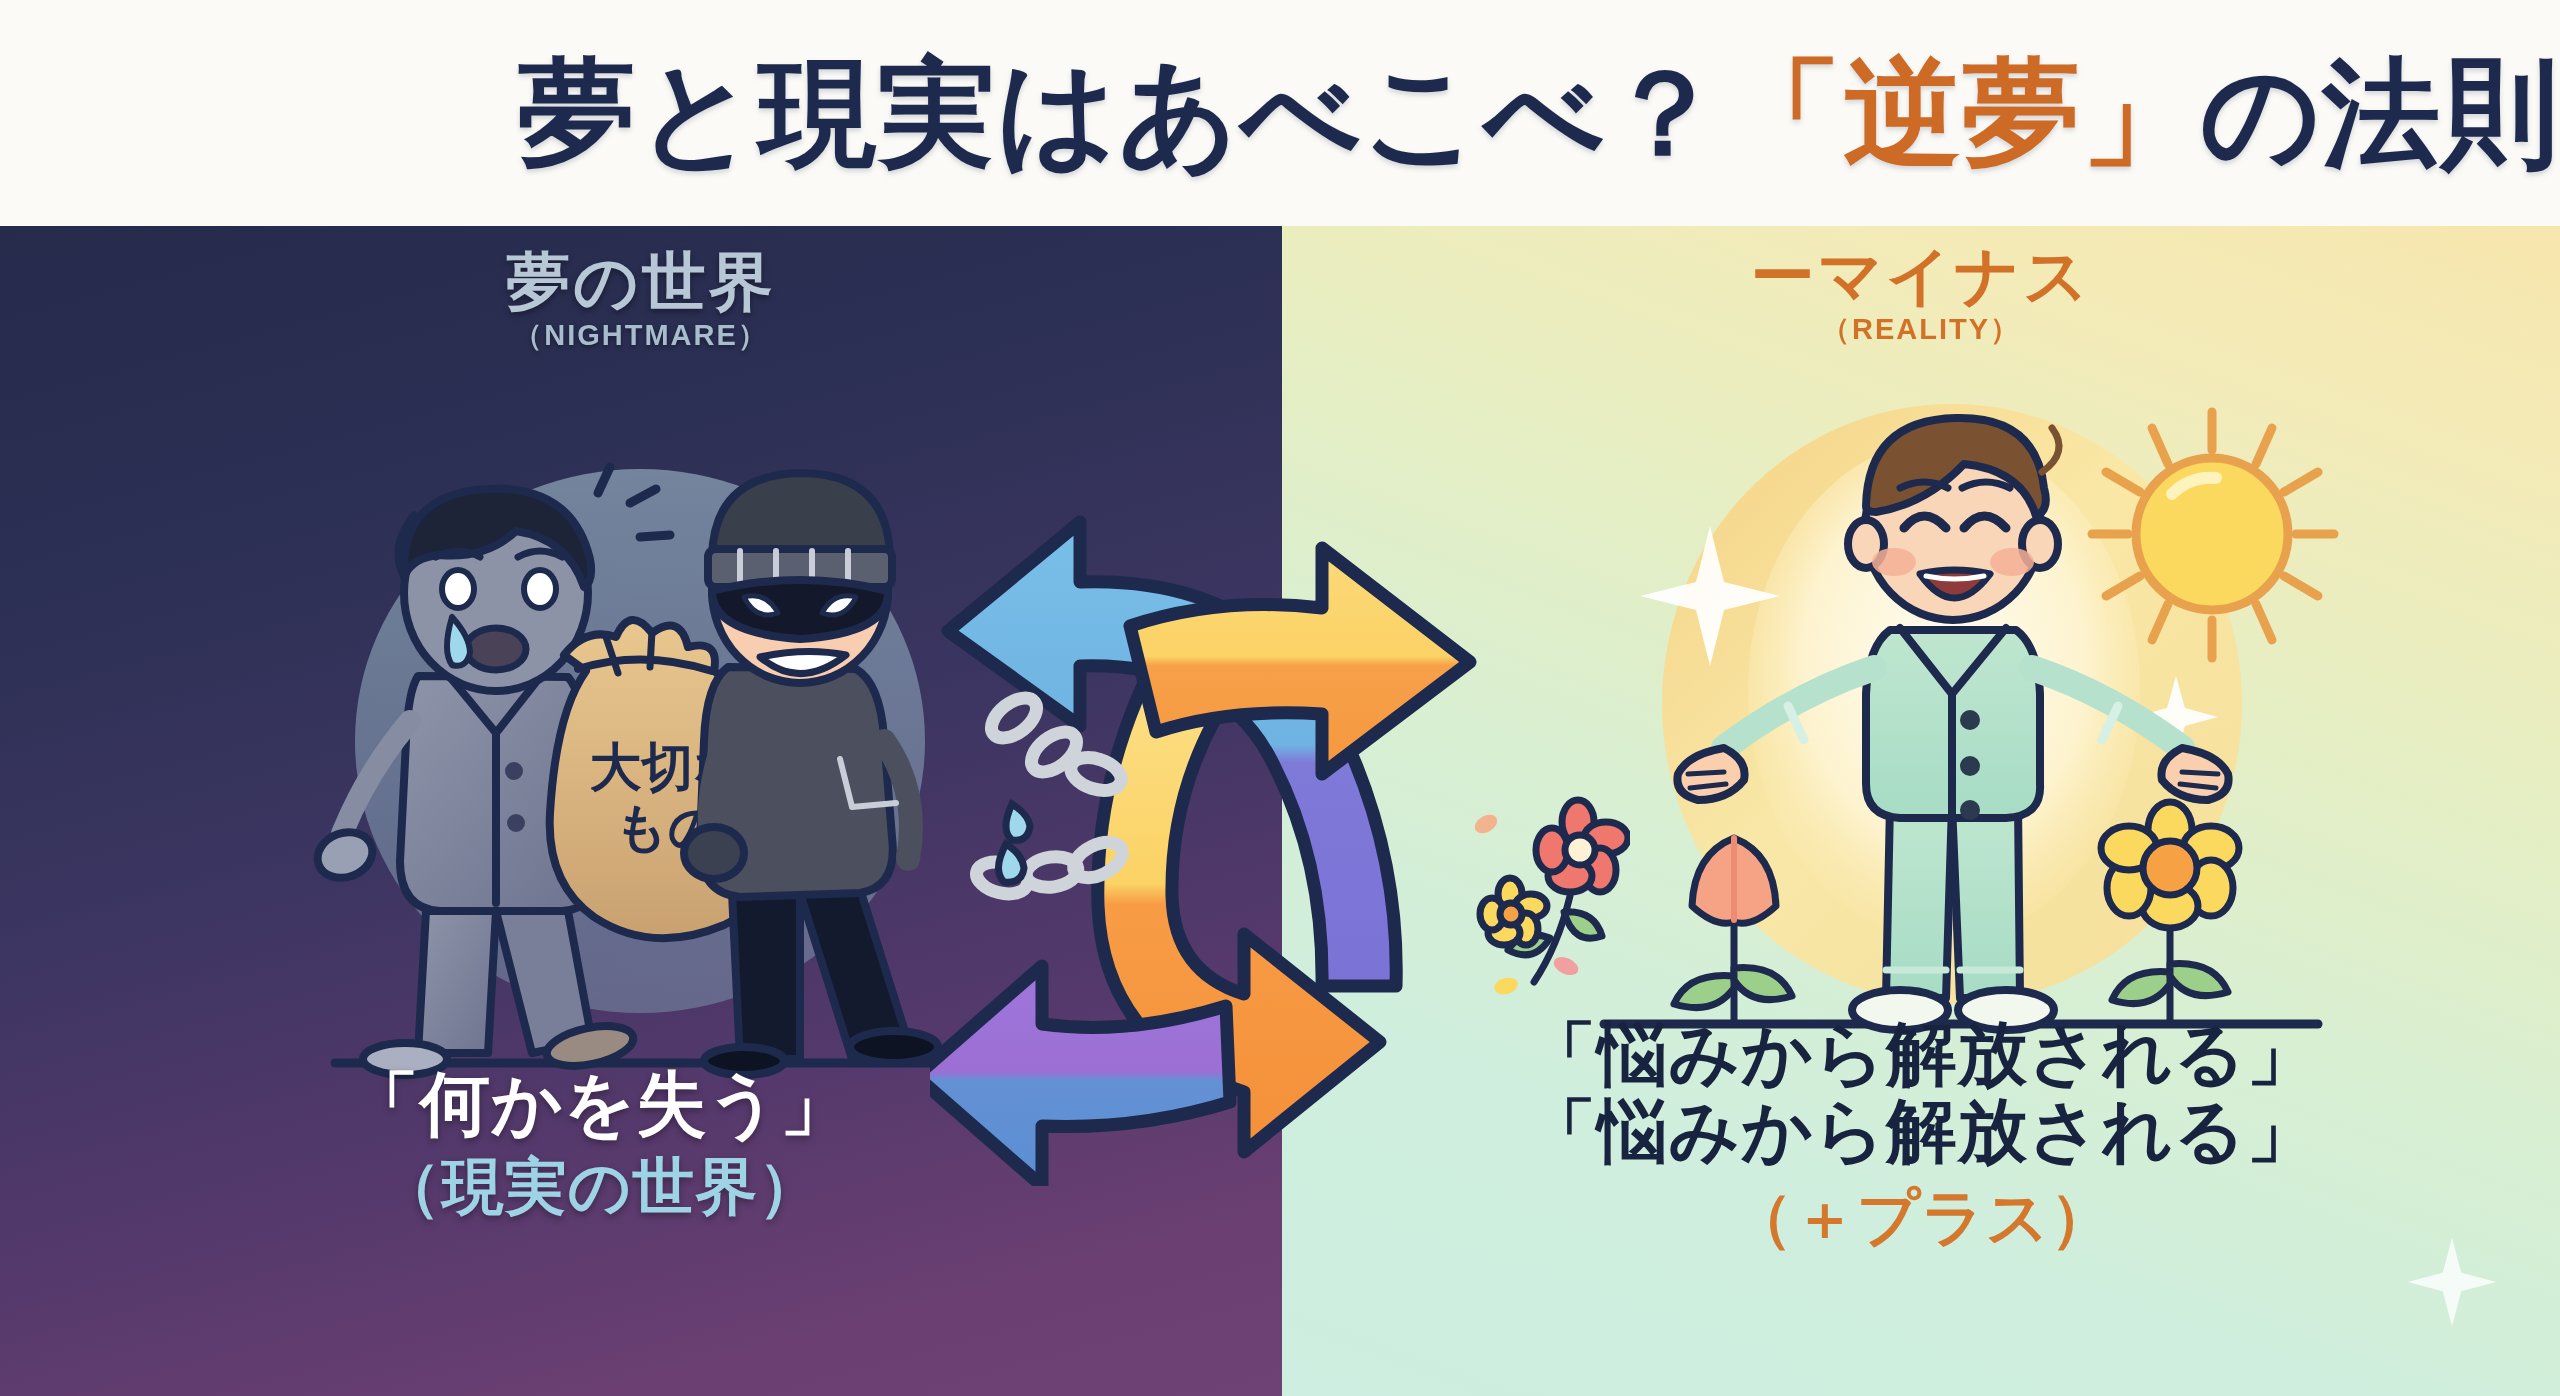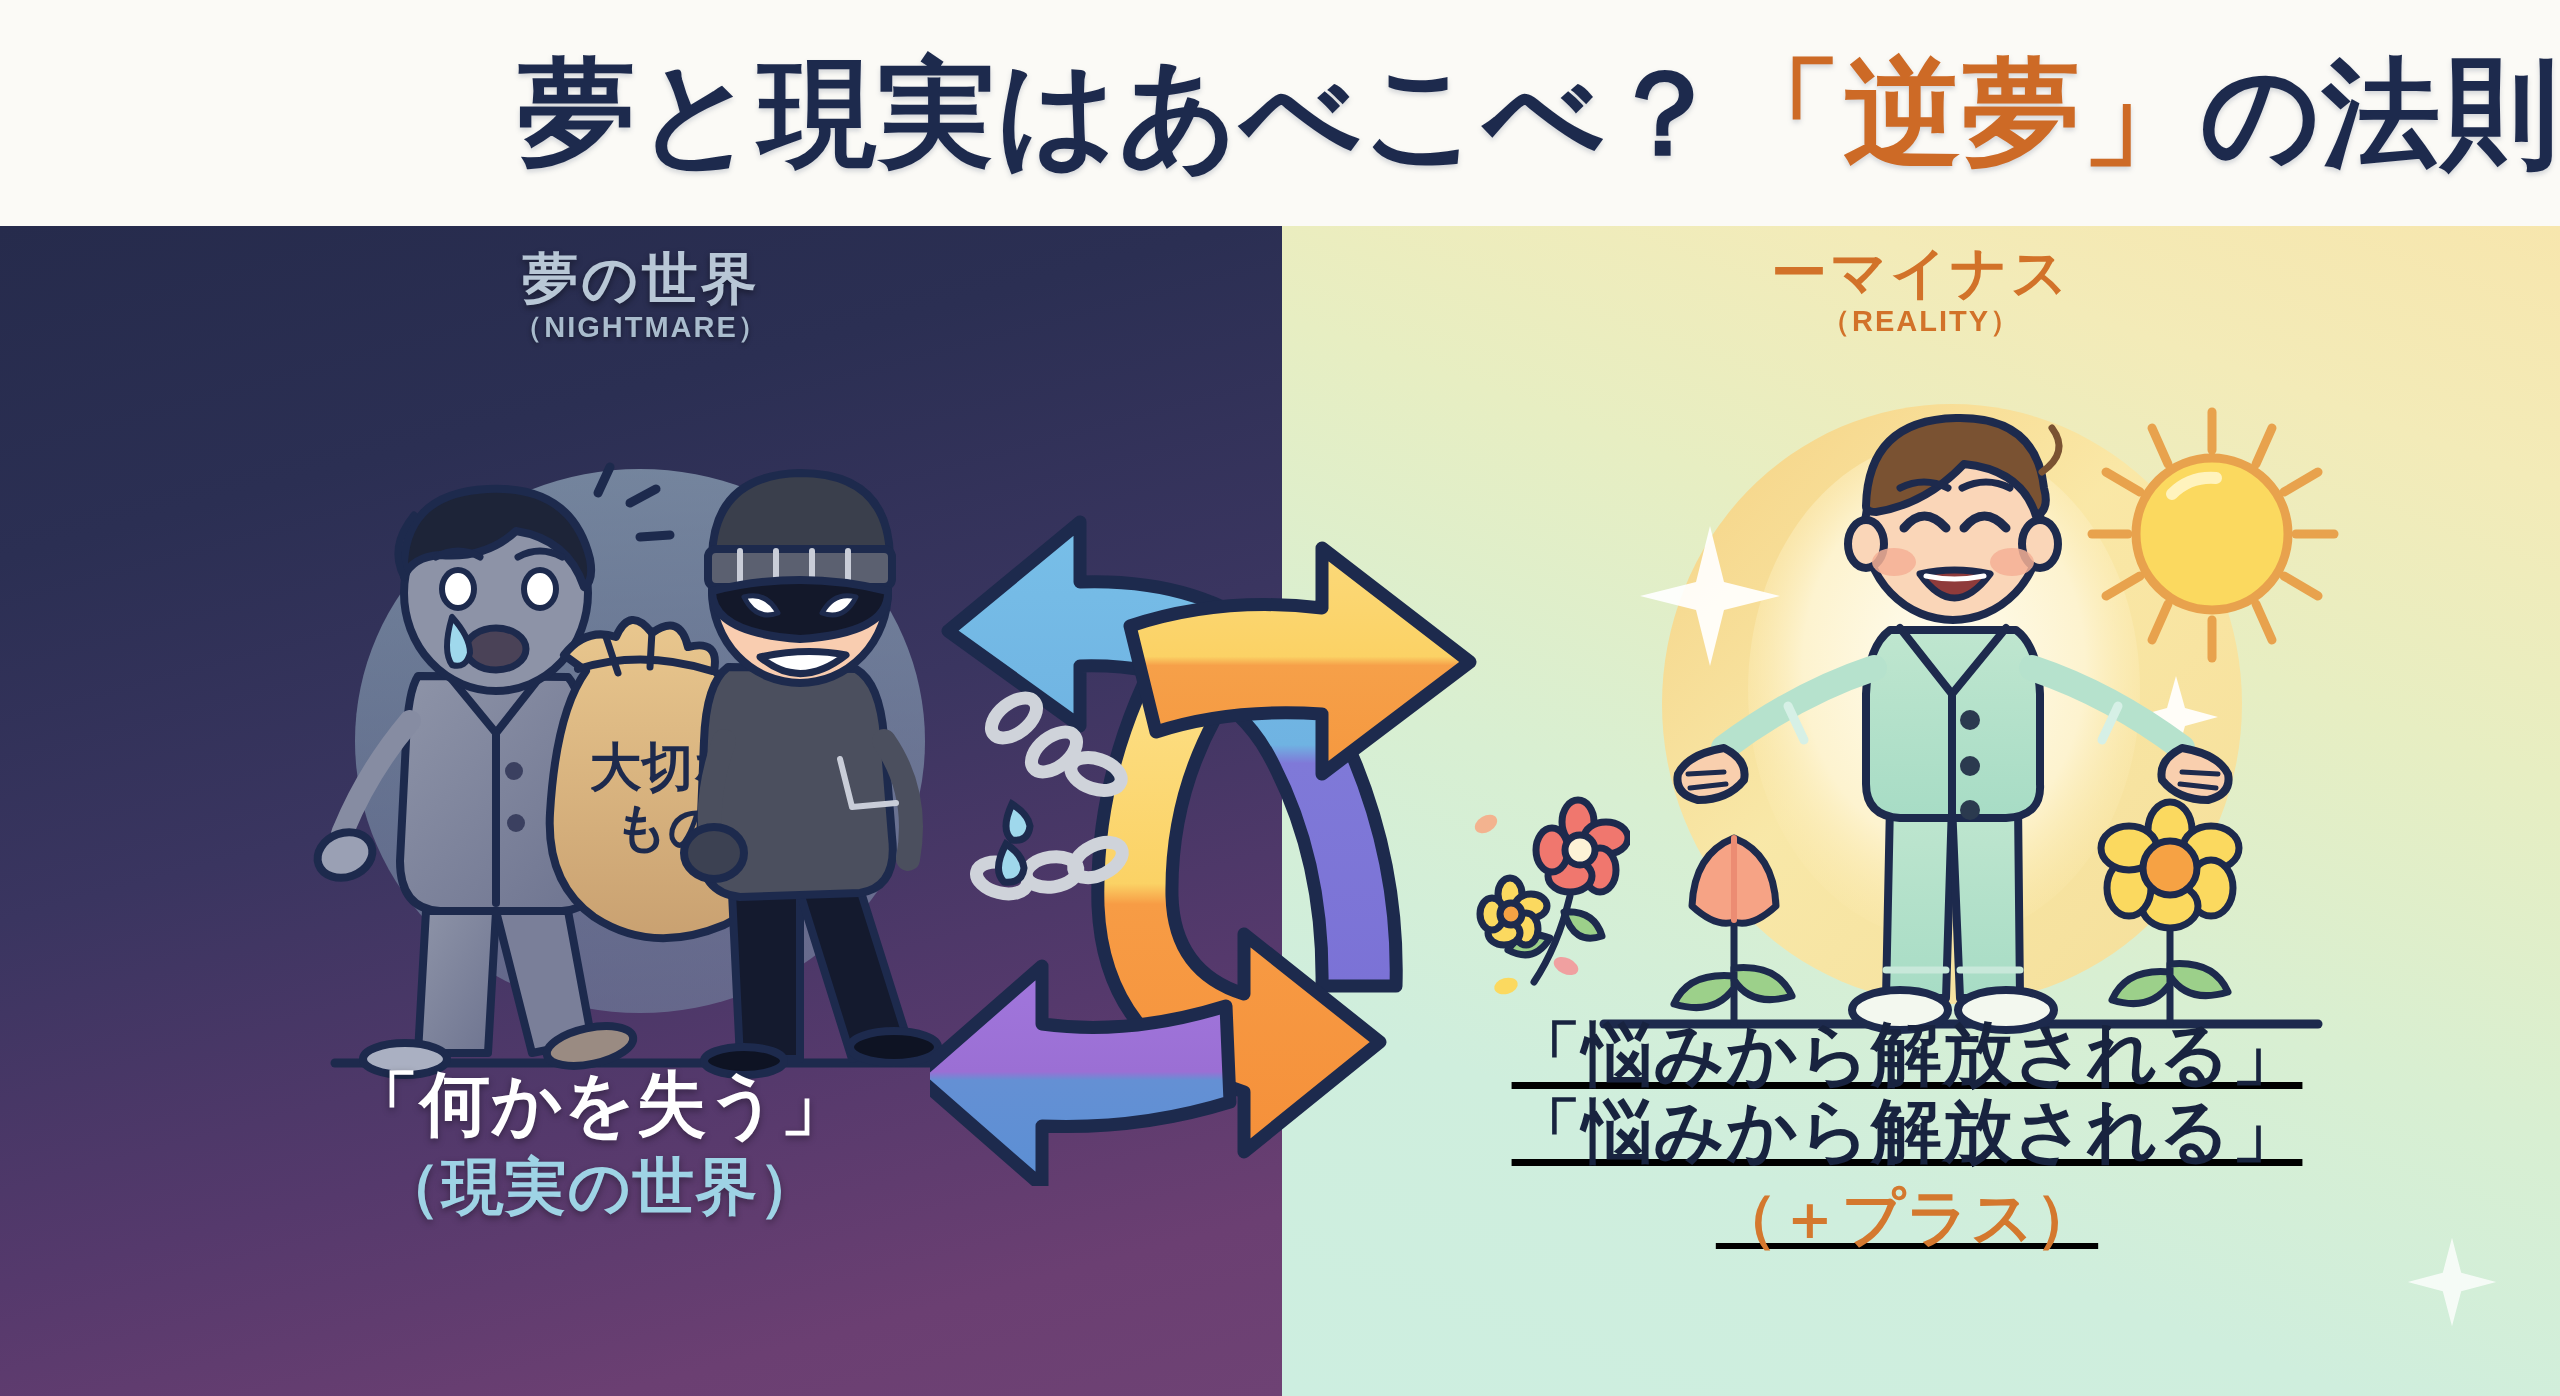--- a/index.html
+++ b/index.html
@@ -72,38 +72,38 @@
   
   .panel-head {
     position: absolute; left: 0; right: 0;
     text-align: center;
     line-height: 1.02;
   }
   #head-left  { top: 24px; }
   #head-right { top: 18px; }
   .head-jp {
     display: block;
-    font-size: 56px; font-weight: 900;
+    font-size: 64px; font-weight: 900;
     letter-spacing: 3px;
   }
   .head-en {
     display: block;
     font-size: 29px; font-weight: 800;
     letter-spacing: 2px;
     margin-top: 6px;
   }
   #head-left .head-jp  { color: #b8c7d6; text-shadow: 0 3px 6px rgba(0,0,0,.4); }
   #head-left .head-en  { color: #a9bccd; text-shadow: 0 2px 5px rgba(0,0,0,.4); }
   #head-right .head-jp { color: #d27229; }
   #head-right .head-en { color: #d27229; }
 
   
   .caption { position: absolute; text-align: center; line-height: 1.1; }
   #cap-left  { left: 60px; width: 1080px; top: 840px; }
-  #cap-right { left: 35px; width: 1180px; top: 790px; text-decoration: underline; }
+  #cap-right { left: 50px; width: 1180px; top: 790px; }
   .cap-main {
     display: block;
     font-size: 70px; font-weight: 900;
     letter-spacing: 1px;
   }
   .cap-sub {
     display: block;
     font-size: 62px; font-weight: 900;
     letter-spacing: 1px;
     margin-top: 10px;

